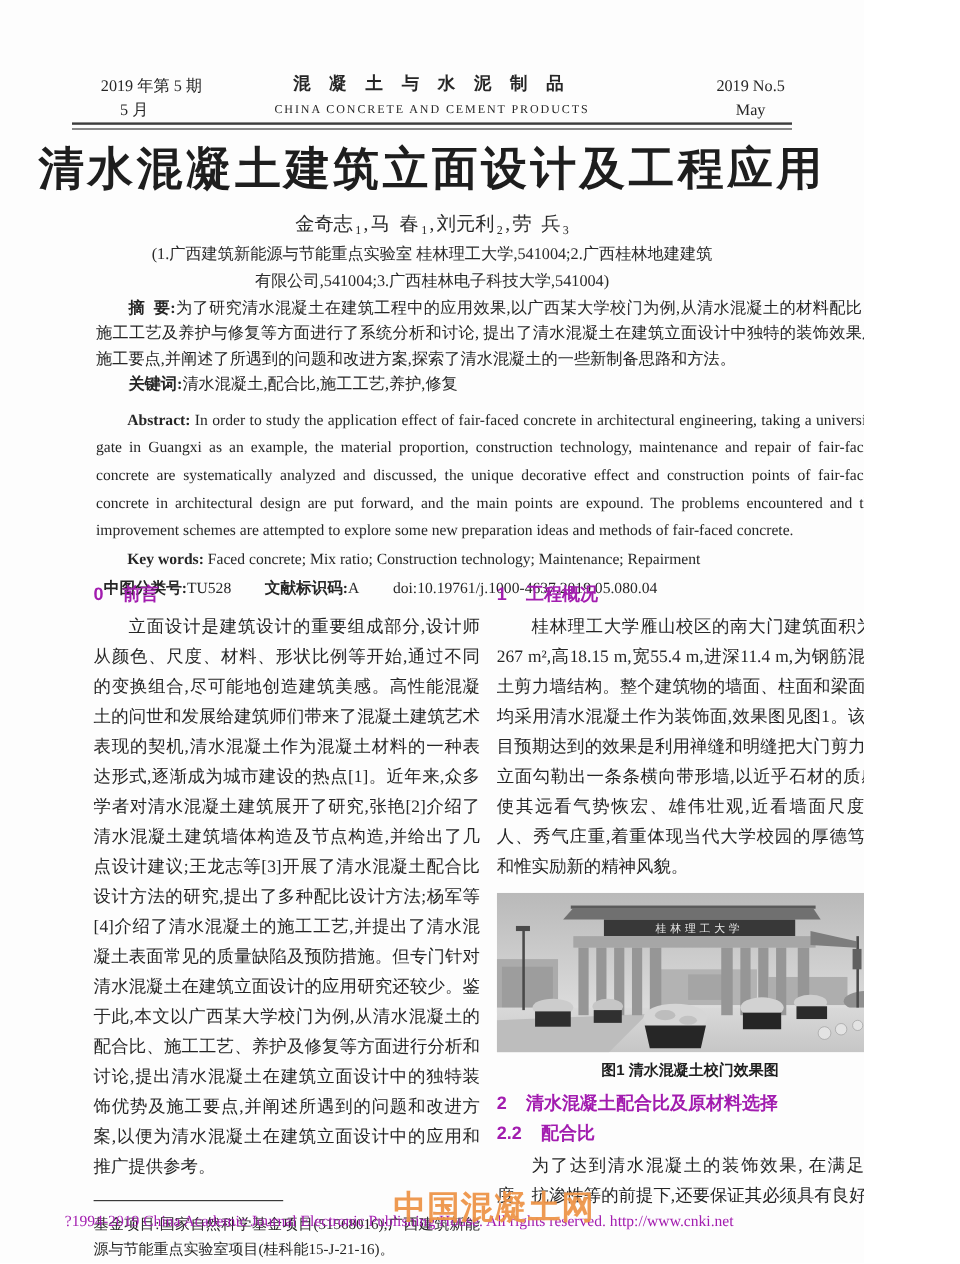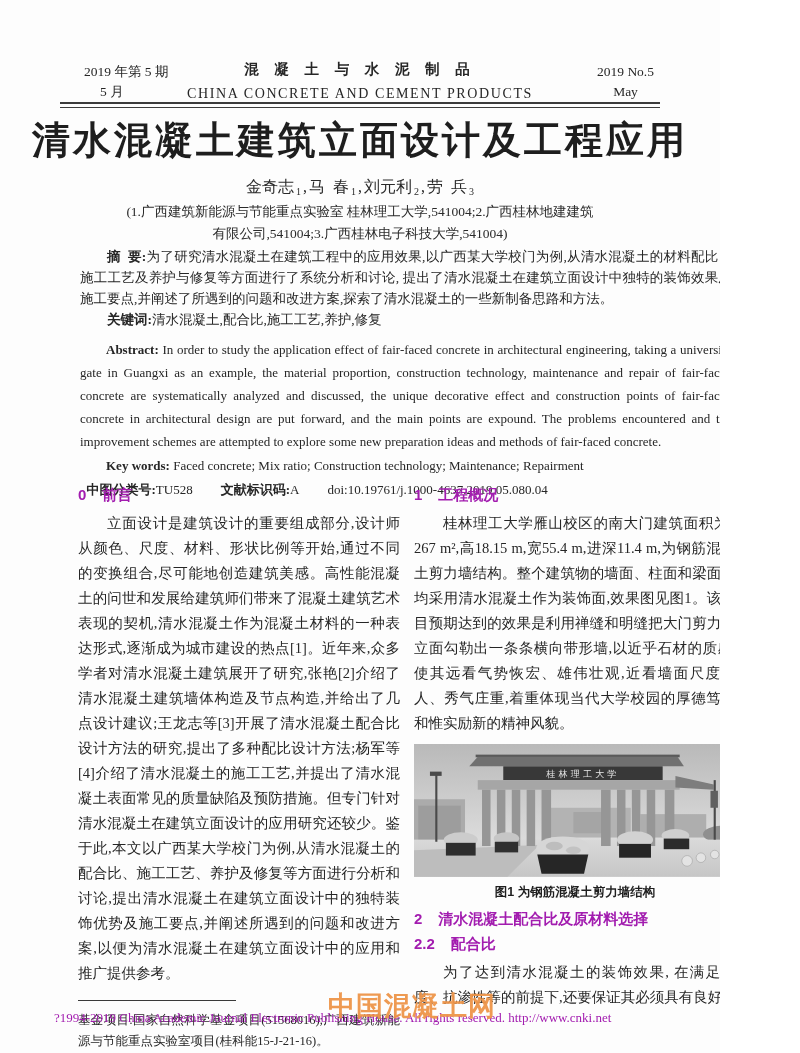--- a/index.html
+++ b/index.html
@@ -6,21 +6,21 @@
   .page{
     position:relative;width:720px;height:1053px;background:#fdfdfd;
     overflow:hidden;color:#262626;
     font-family:"Liberation Serif","DejaVu Serif",serif;
   }
   
   .hdr-left{position:absolute;left:84px;top:62px;font-size:13.5px;line-height:20px;}
   .hdr-left .l2{padding-left:16px;}
   .hdr-center{position:absolute;left:0;right:0;top:60px;text-align:center;}
   .journal-cn{font-size:14.5px;letter-spacing:6px;font-weight:bold;}
-  .journal-en{font-size:14px;letter-spacing:1.6px;margin-top:7px;}
+  .journal-en{font-size:10px;letter-spacing:1.6px;margin-top:7px;}
   .hdr-right{position:absolute;right:66px;top:62px;text-align:center;font-size:13.5px;line-height:20px;}
   .double-rule{position:absolute;left:60px;right:60px;top:102px;height:3px;
     border-top:2px solid #3c3c3c;border-bottom:1px solid #3c3c3c;}
   
   .title{position:absolute;left:0;right:0;top:115px;text-align:center;
     font-family:"Liberation Sans","DejaVu Sans",sans-serif;
     font-weight:bold;font-size:38px;letter-spacing:3px;color:#1e1e1e;}
   .authors{position:absolute;left:0;right:0;top:177px;text-align:center;font-size:16px;color:#2a2a2a;}
   .author-name{white-space:pre;text-align:center;}
   .author-sup{font-size:10px;vertical-align:-3px;padding-left:2px;}
@@ -169,21 +169,21 @@
           <ellipse cx="246" cy="86" rx="13" ry="6" fill="#cfcfcf"></ellipse>
           <rect x="235" y="89" width="24" height="10" fill="#2b2b2b"></rect>
         </g>
         <g fill="#e3e3e3" stroke="#9a9a9a" stroke-width="0.5">
           <circle cx="257" cy="110" r="5"></circle>
           <circle cx="270" cy="107" r="4.5"></circle>
           <circle cx="283" cy="104" r="4"></circle>
           <circle cx="295" cy="101" r="3.5"></circle>
         </g>
       </svg>
-      <div class="fig-caption">图1  为钢筋混凝土剪力墙结构</div>
+      <div class="fig-caption">图1  清水混凝土校门效果图</div>
     </div>
 
     <h3 class="sec-head"><span class="num">2</span><span>清水混凝土配合比及原材料选择</span></h3>
     <h3 class="sec-head"><span class="num">2.2</span><span>配合比</span></h3>
     <p class="body-p">为了达到清水混凝土的装饰效果, 在满足强度、抗渗性等的前提下,还要保证其必须具有良好</p>
   </div>
 
   <div class="watermark">中国混凝土网</div>
   <div class="copyright">?1994-2019 China Academic Journal Electronic Publishing House. All rights reserved.    http://www.cnki.net</div>
 

